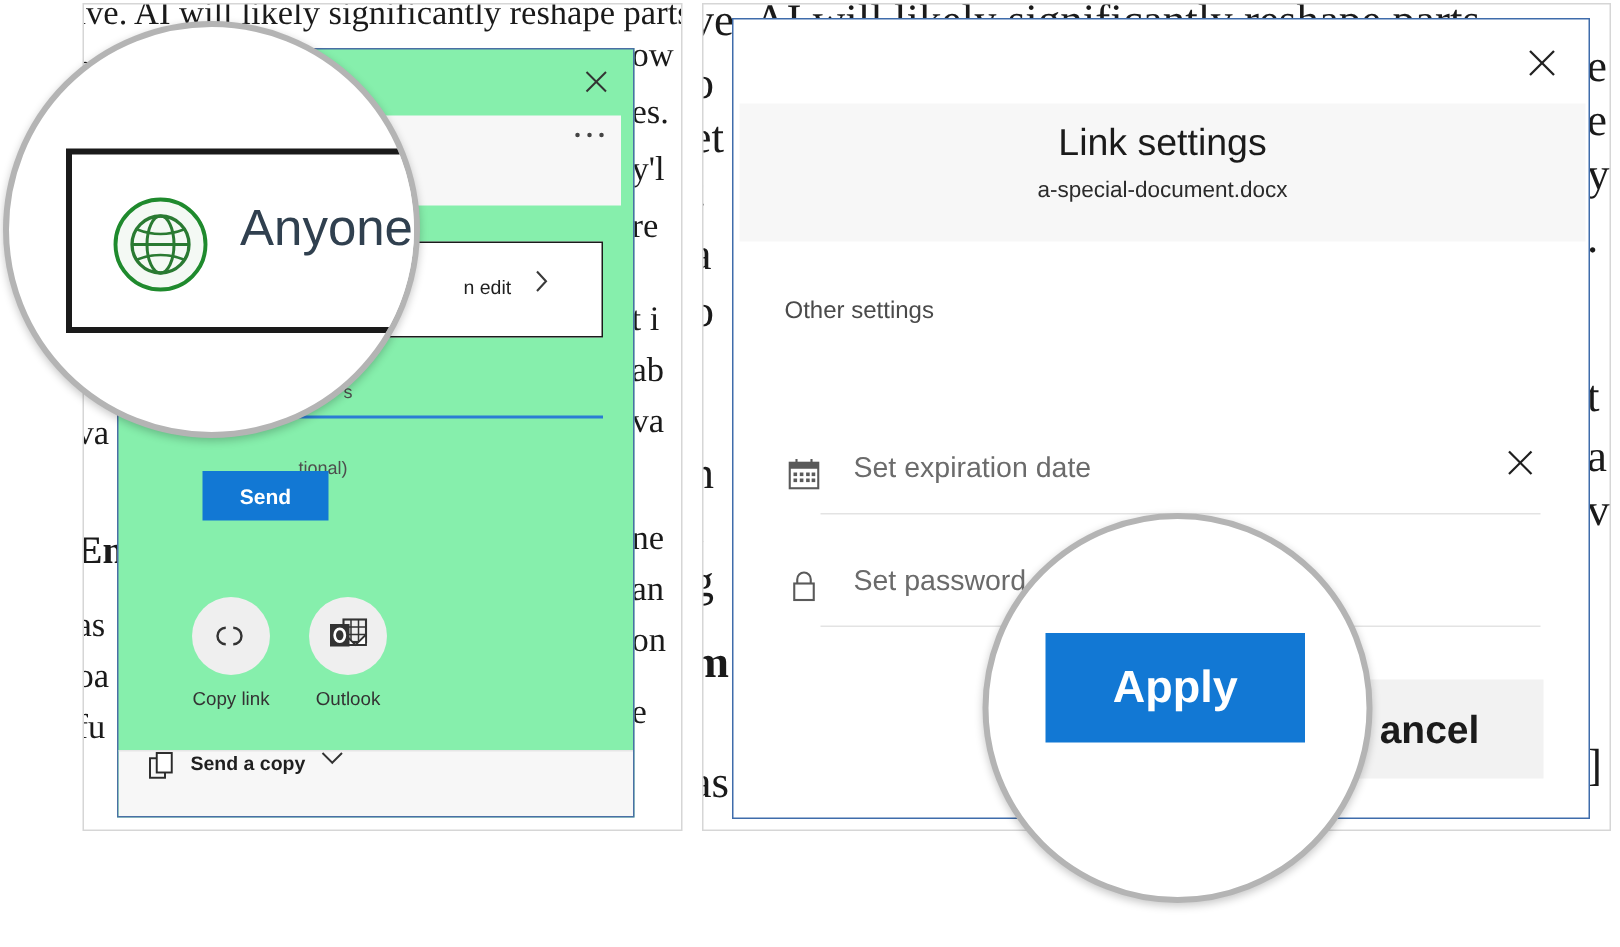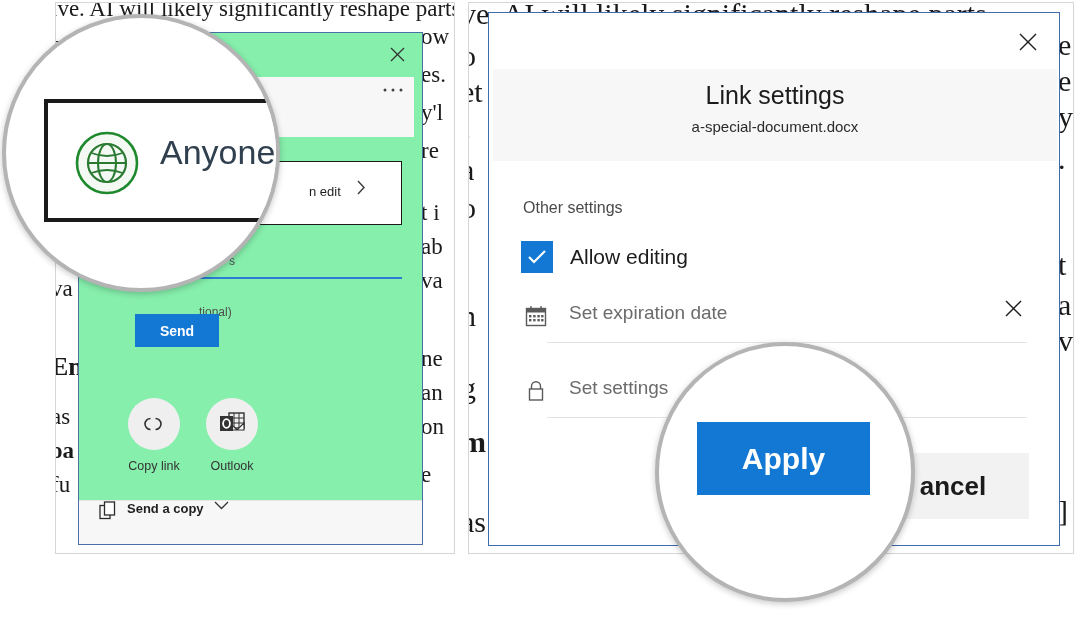--- a/index.html
+++ b/index.html
@@ -311,21 +311,21 @@
     <div class="doc-text" style="top:-14px;">lve. AI will likely significantly reshape parts o</div>
     <div class="doc-text" style="top:22px;">ow</div>
     <div class="doc-text" style="top:60px;">es.</div>
     <div class="doc-text" style="top:98px;">y'l</div>
     <div class="doc-text" style="top:136px;">re</div>
     <div class="doc-text" style="top:198px;">t i</div>
     <div class="doc-text" style="top:232px;">ab</div>
     <div class="doc-text" style="top:266px;">va</div>
     <div class="doc-text" style="top:344px; font-weight:bold; font-size:26px;text-align:right;">En</div>
     <div class="doc-text" style="top:394px;">as</div>
-    <div class="doc-text" style="top:428px;font-weight:bold;">oa</div>
+    <div class="doc-text" style="top:428px;">oa</div>
     <div class="doc-text" style="top:462px;">fu</div>
   </div>
 
   <div class="doc-page" style="left:421px; top:2px; width:34px; height:552px; border:none; background:transparent;">
     <div class="doc-text" style="font-size:23px; top:22px;  left:0px;">ow</div>
     <div class="doc-text" style="font-size:23px; top:60px;  left:0px;">es.</div>
     <div class="doc-text" style="font-size:23px; top:98px;  left:0px;">y'l</div>
     <div class="doc-text" style="font-size:23px; top:136px; left:0px;">re</div>
     <div class="doc-text" style="font-size:23px; top:198px; left:0px;">t i</div>
     <div class="doc-text" style="font-size:23px; top:232px; left:0px;">ab</div>
@@ -450,28 +450,20 @@
       </svg>
     </div>
 
     <div class="ls-head">
       <div class="ls-title">Link settings</div>
       <div class="ls-sub">a-special-document.docx</div>
     </div>
 
     <div class="ls-section">Other settings</div>
 
-    <div class="chk-row">
-      <div class="chk-box">
-        <svg class="svg-ico" width="20" height="16" viewBox="0 0 20 16">
-          <polyline points="2,8 7,13 18,2" fill="none" stroke="#fff" stroke-width="2.1"></polyline>
-        </svg>
-      </div>
-      <div class="chk-label">Allow editing</div>
-    </div>
 
     <div class="opt-row" style="top:282px;">
       <div class="opt-ico">
         <svg class="svg-ico" width="22" height="22" viewBox="0 0 22 22">
           <rect x="1.5" y="3.5" width="19" height="17" fill="none" stroke="#5a5a5a" stroke-width="1.4"></rect>
           <rect x="1.5" y="3.5" width="19" height="4" fill="#5a5a5a"></rect>
           <line x1="6" y1="1" x2="6" y2="4" stroke="#5a5a5a" stroke-width="1.4"></line>
           <line x1="16" y1="1" x2="16" y2="4" stroke="#5a5a5a" stroke-width="1.4"></line>
           <g fill="#5a5a5a">
             <rect x="4" y="10" width="2.4" height="2.4"></rect>
@@ -495,21 +487,21 @@
       <div class="opt-underline"></div>
     </div>
 
     <div class="opt-row" style="top:357px;">
       <div class="opt-ico">
         <svg class="svg-ico" width="20" height="22" viewBox="0 0 20 22">
           <path d="M5.5 9 V6.2 A4.5 4.5 0 0 1 14.5 6.2 V9" fill="none" stroke="#5a5a5a" stroke-width="1.4"></path>
           <rect x="3.5" y="9" width="13" height="11" fill="none" stroke="#5a5a5a" stroke-width="1.4"></rect>
         </svg>
       </div>
-      <div class="opt-text">Set settings</div>
+      <div class="opt-text">Set password</div>
       <div class="opt-underline"></div>
     </div>
 
     <div class="ls-buttons">
       <div class="btn-apply">Apply</div>
       <div class="btn-cancel">ancel</div>
     </div>
   </div>
 
   <div class="lens" id="lens-left">

